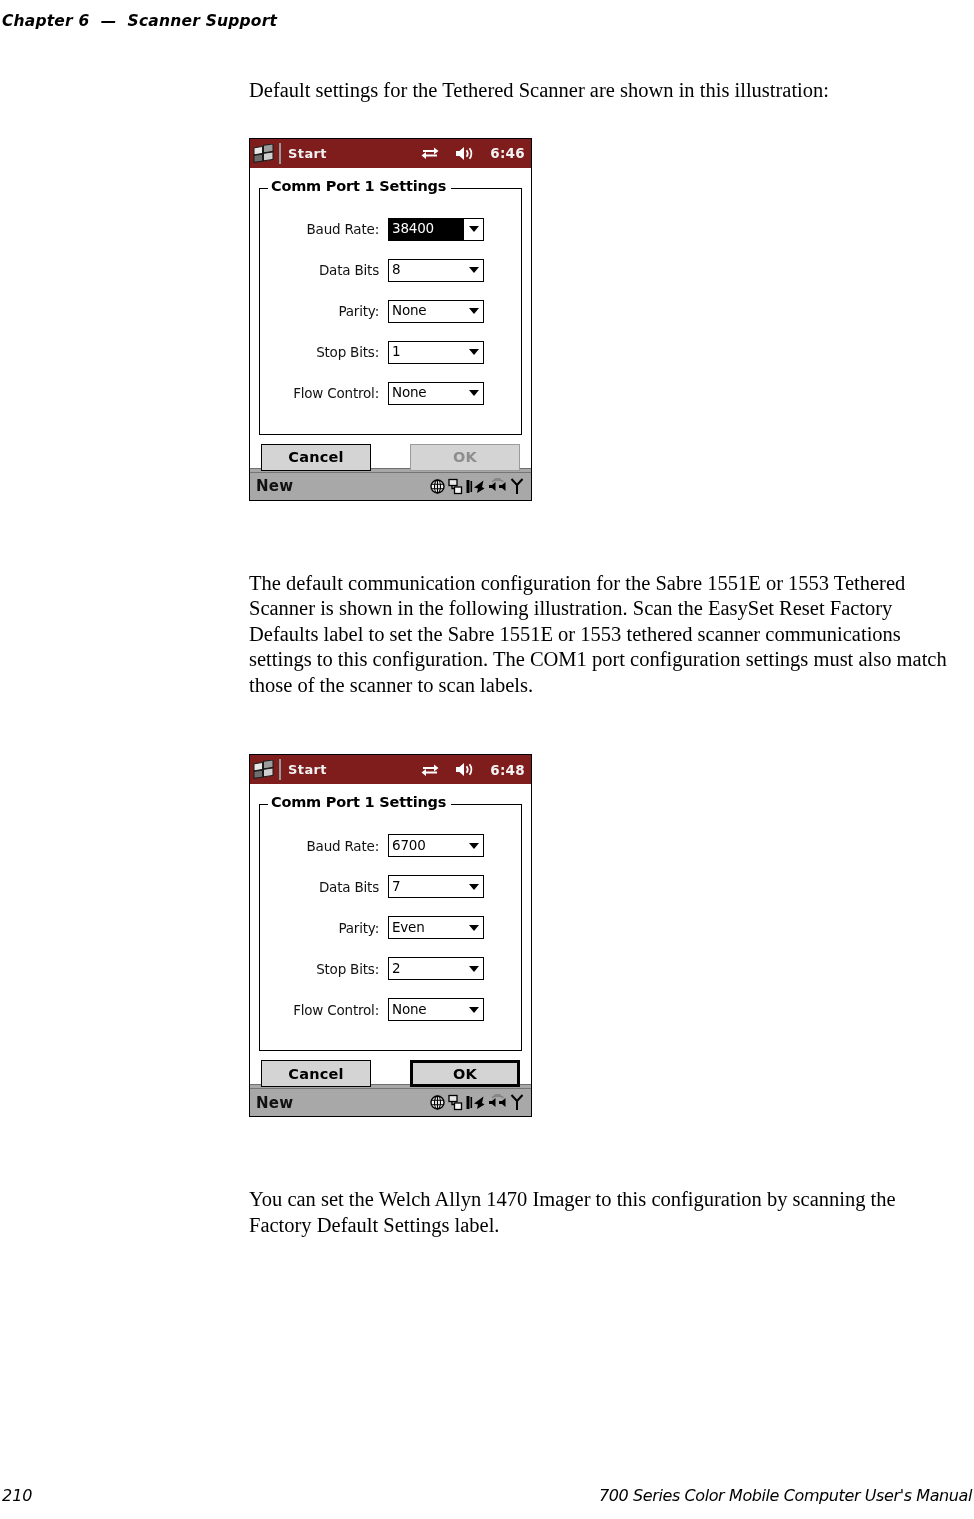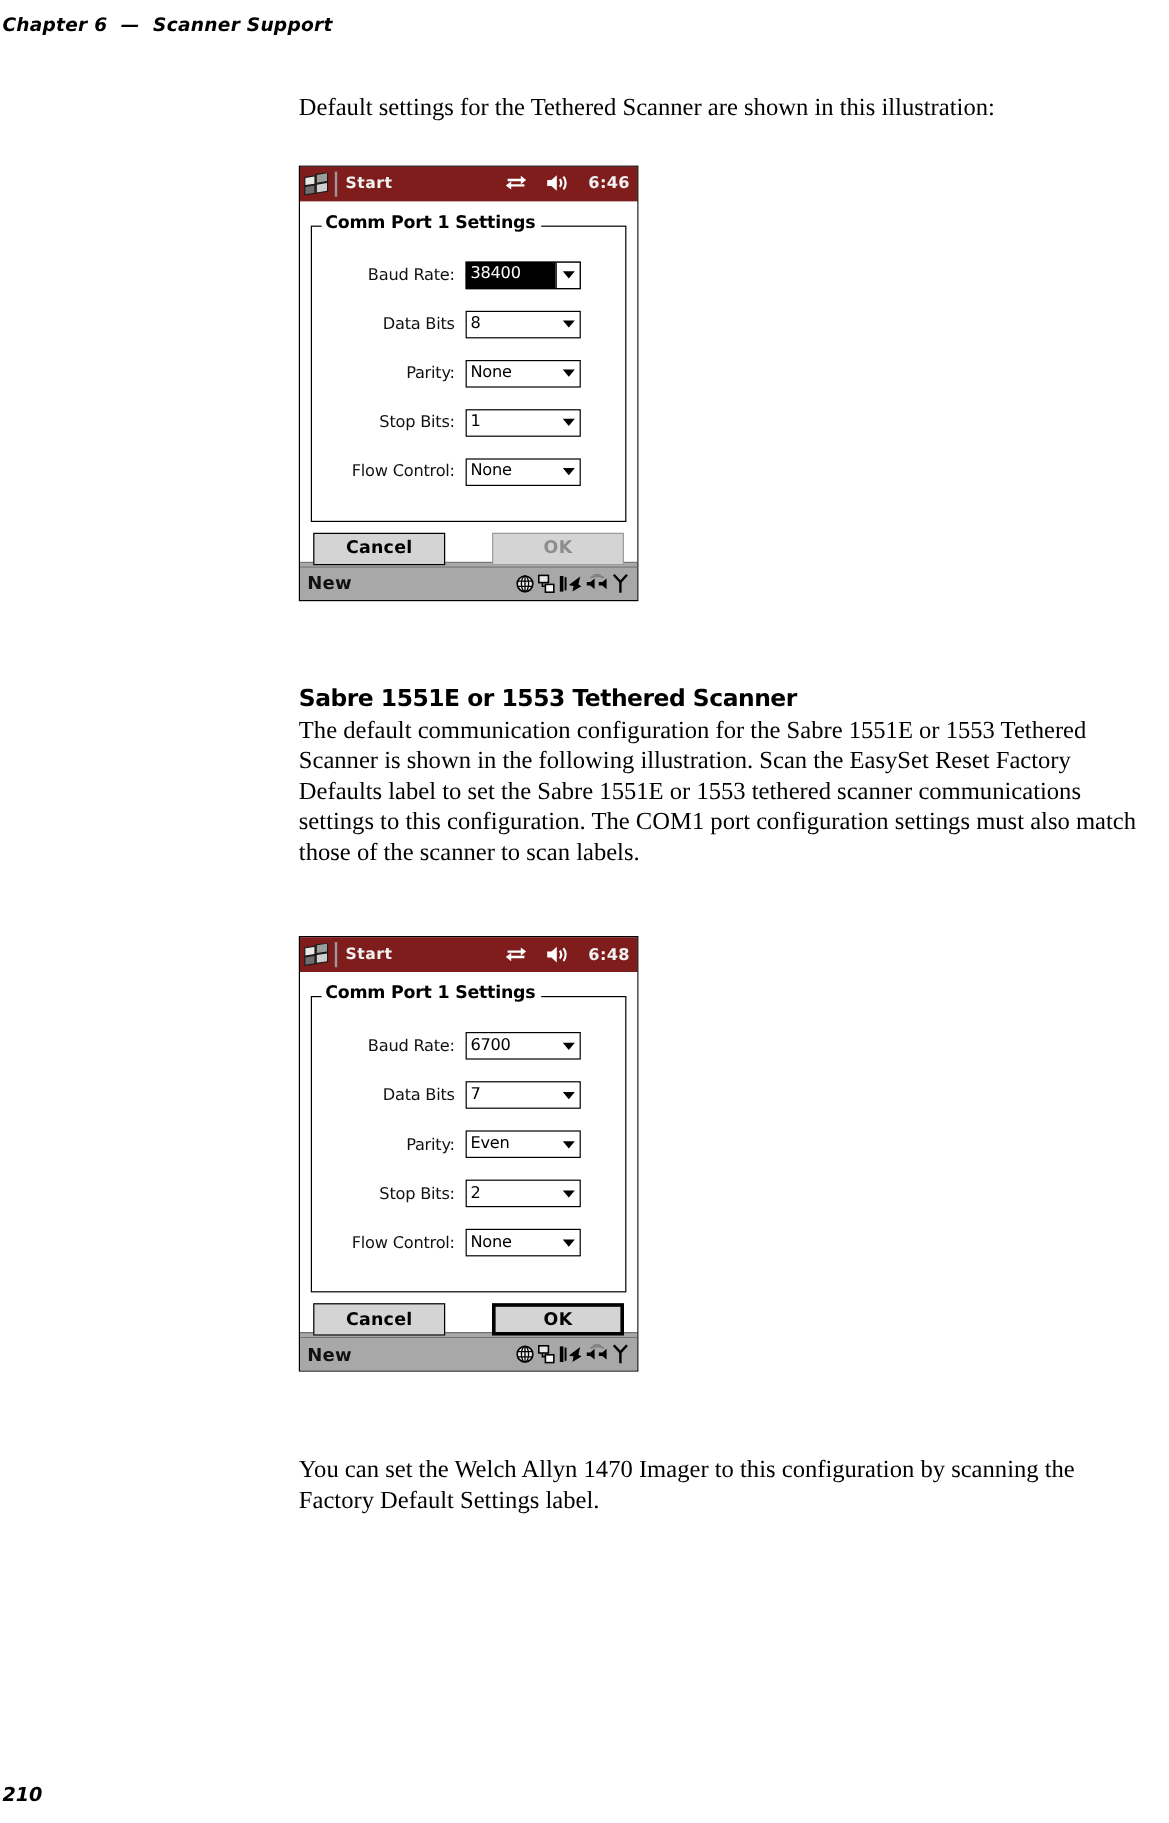--- a/index.html
+++ b/index.html
@@ -98,20 +98,21 @@
   }
   .pda-start {
     font-size: 13px;
     font-weight: bold;
     letter-spacing: .4px;
     color: #f2f2f2;
   }
   .pda-tray {
     margin-left: auto;
     display: flex;
+    align-items: center;
     gap: 16px;
   }
   .pda-clock {
     font-size: 13.5px;
     font-weight: bold;
     color: #f2f2f2;
     letter-spacing: .3px;
   }
 
   .pda-body {
@@ -254,21 +255,21 @@
   
   .page-footer {
     position: absolute;
     left: 0;
     bottom: 14px;
     width: 974px;
     display: flex;
     justify-content: space-between;
     align-items: baseline;
     font-family: "DejaVu Sans", sans-serif;
-    font-weight: bold;
+    font-weight: normal;
     font-style: italic;
     font-size: 16px;
     color: #000;
     padding: 0 2px;
   }
   .footer-page { letter-spacing: 0px; }
   .footer-title { letter-spacing: -0.4px; }
 
   svg { display: block; }
 </style>
@@ -405,21 +406,20 @@
             <path d="M7 16 V7" stroke="#000" stroke-width="2"></path>
             <path d="M1.5 1 L7 7 L12.5 1" stroke="#000" stroke-width="2" fill="none"></path>
           </svg>
         </span>
       </span>
     </div>
   </div>
 
   <div class="block-gap-b"></div>
 
-  <h2 class="section-head">Sabre 1551E or 1553 Tethered Scanner</h2>
   <p class="body-text">The default communication configuration for the Sabre 1551E or 1553 Tethered Scanner is shown in the following illustration. Scan the EasySet Reset Factory Defaults label to set the Sabre 1551E or 1553 tethered scanner communications settings to this configuration. The COM1 port configuration settings must also match those of the scanner to scan labels.</p>
 
   <div class="block-gap-c"></div>
 
   <div class="pda">
     <div class="pda-titlebar">
       <span class="pda-logo">
         <svg width="22" height="19" viewBox="0 0 22 19">
           <g transform="skewY(-9)">
             <rect x="1" y="4" width="8.5" height="7" fill="#e8e8e8" stroke="#1a1a1a" stroke-width="1"></rect>
@@ -544,13 +544,14 @@
   </div>
 
   <div class="block-gap-d"></div>
 
   <p class="body-text">You can set the Welch Allyn 1470 Imager to this configuration by scanning the Factory Default Settings label.</p>
 
 </div>
 
 <div class="page-footer">
   <span class="footer-page">210</span>
+  <span class="footer-title">700 Series Color Mobile Computer User's Manual</span>
 </div>
 
 </body></html>

